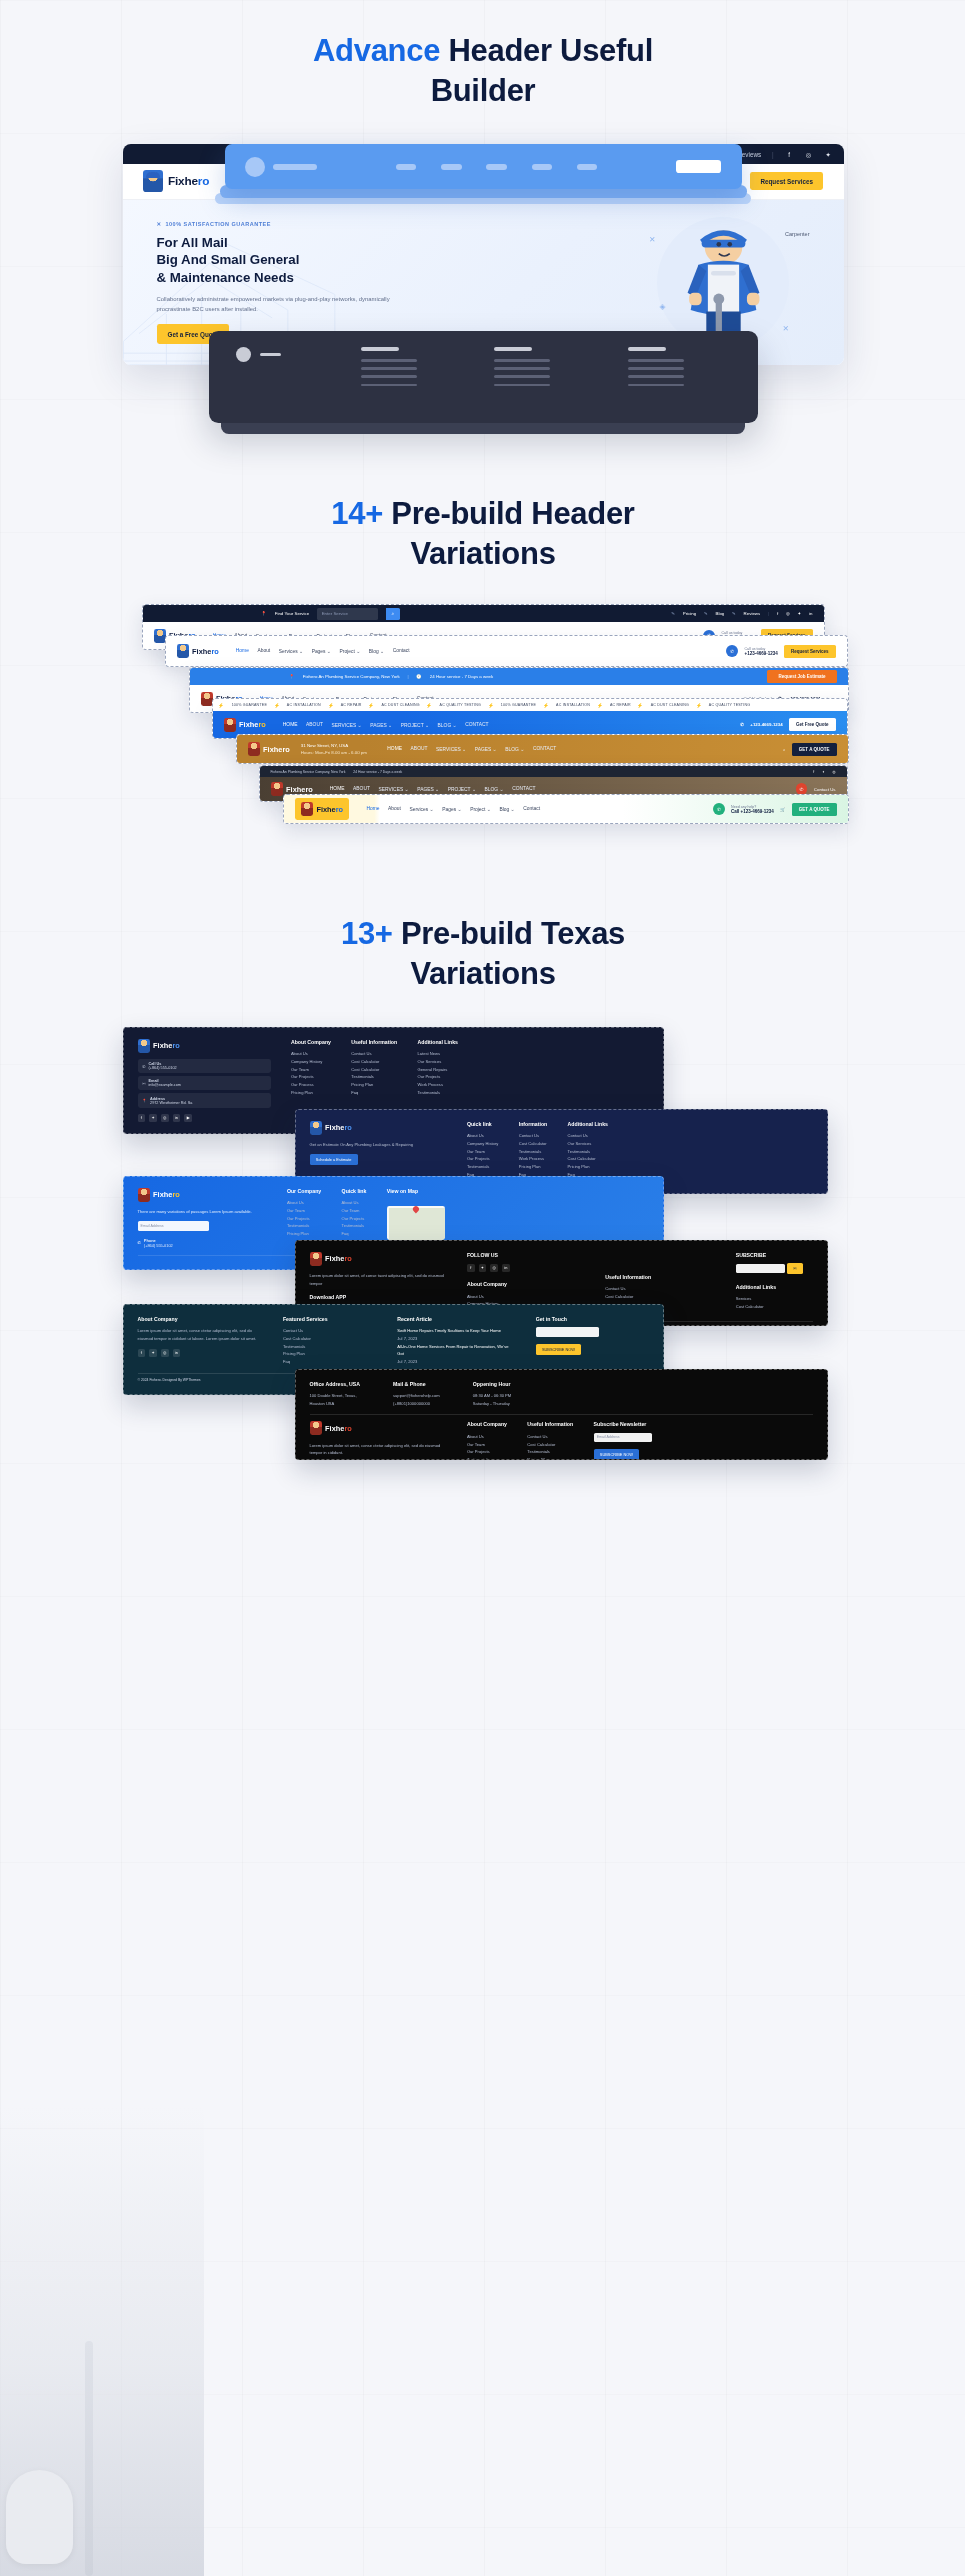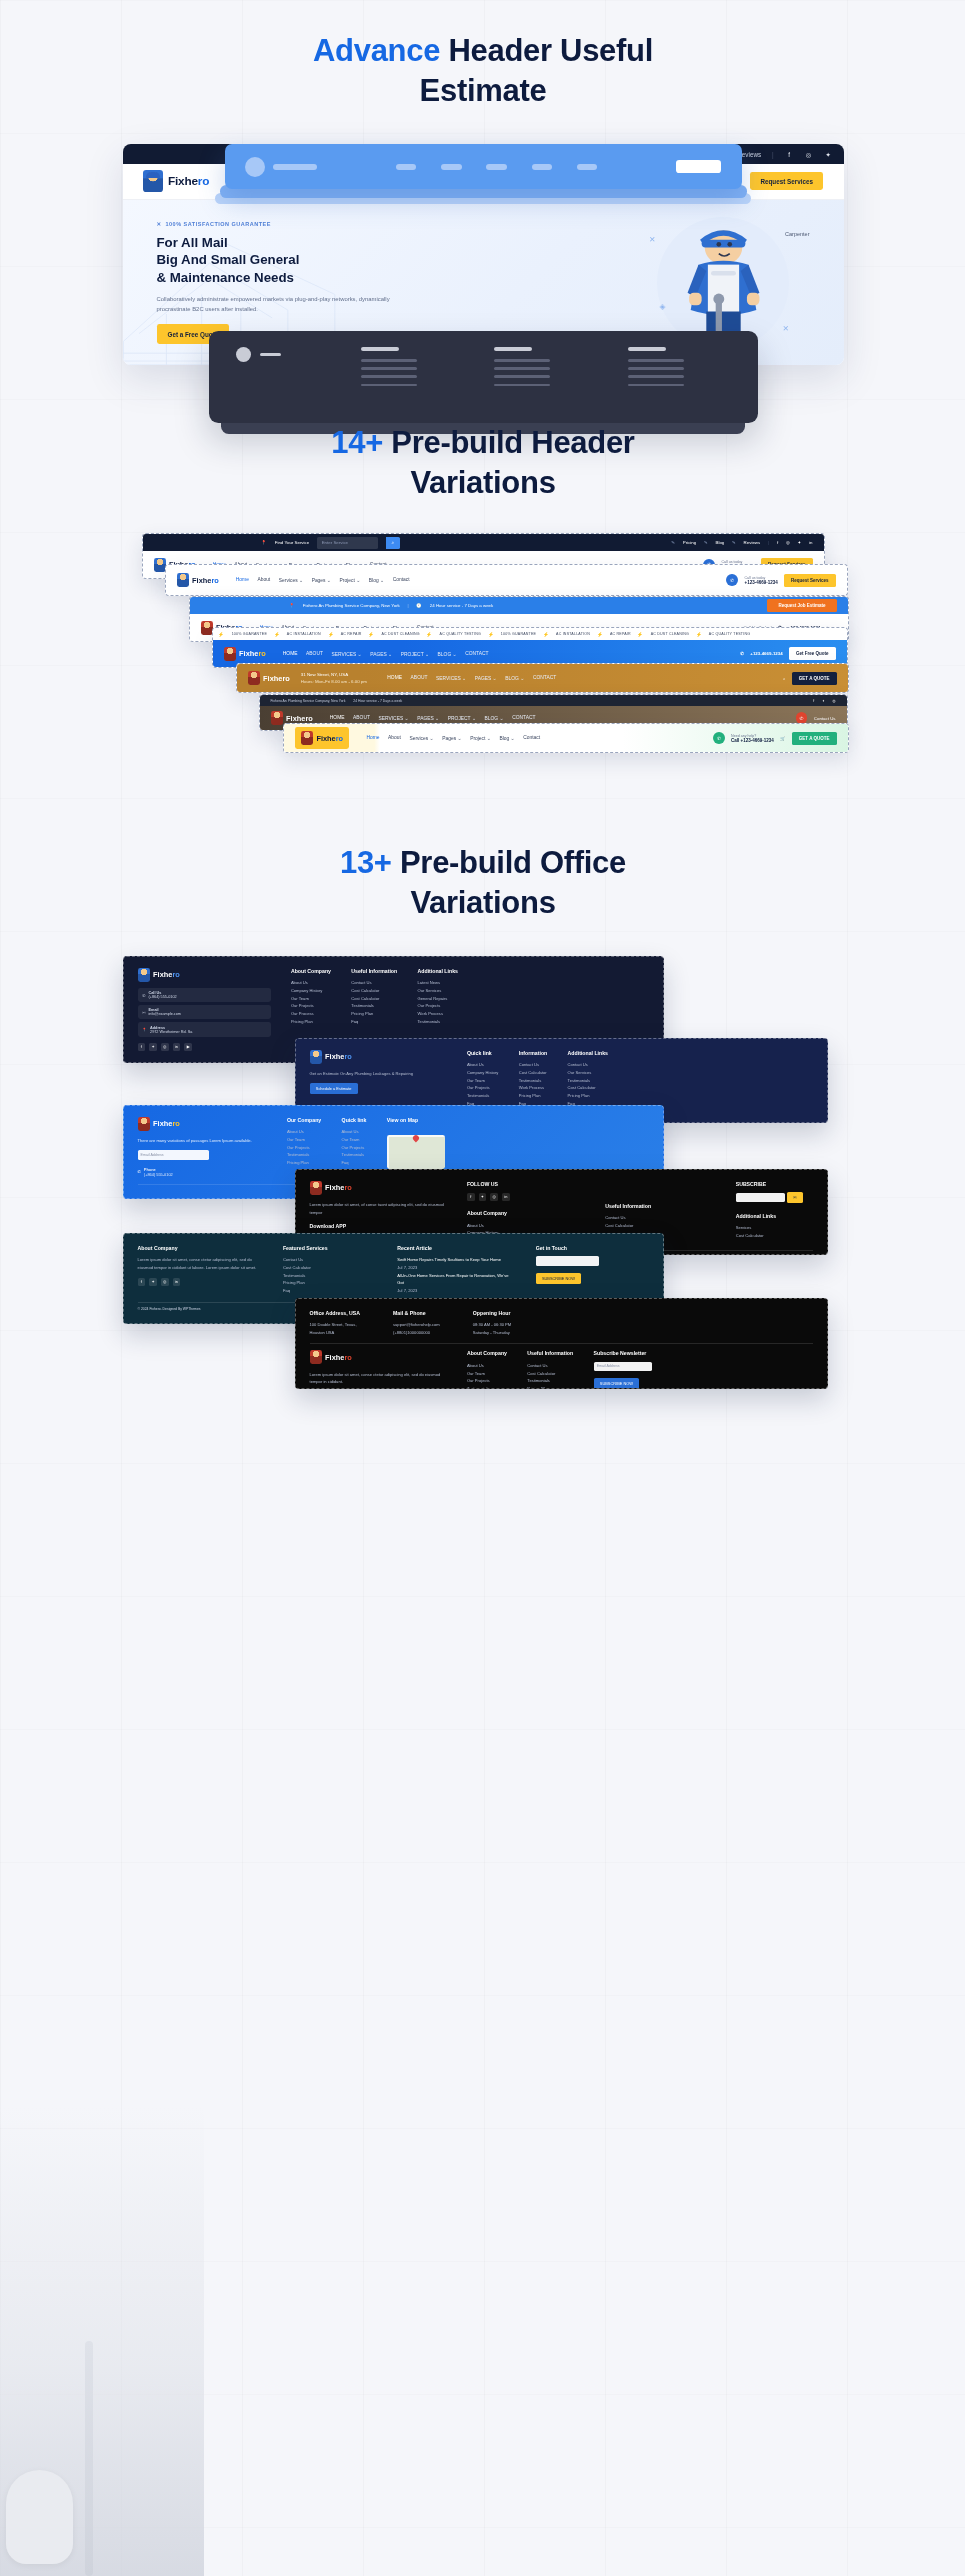--- a/index.html
+++ b/index.html
@@ -169,21 +169,21 @@
   .dc-line { display:inline-block; vertical-align:middle; margin-left:5.5px; width: 20.4px; height:3.9px; border-radius:2.4px; background:#c9ccd6;}
   .dc-col { flex: 1; }
   .dc-col .h { width: 38px; height: 3.9px; border-radius: 2.4px; background: #c9ccd6; margin-bottom: 8.6px; }
   .dc-col .r { width: 56px; height: 2.7px; border-radius: 1.6px; background: #5c6176; margin-bottom: 5.5px; }
   .dark-card-foot {
     position:absolute; left: 0; right:0; bottom: -11px; height: 11px; margin: 0 12.5px;
     background: #3a3f52; border-radius: 0 0 7.8px 7.8px;
   }
 
   
-  #sec-headers { }
+  #sec-headers { margin-top: 71px; }
   .stack {
     position: relative; width: 721px; margin: 31px auto 0; height: 235px; z-index: 4;
   }
   .hv {
     position: absolute;
     border: 1.2px dashed #9aa5bd;
     border-radius: 3.9px;
     background: #fff;
     overflow: hidden;
     box-shadow: 0 7.8px 20.4px rgba(25,40,80,0.12);
@@ -255,21 +255,21 @@
 </style>
 </head>
 <body>
 
 <div class="bg-grid"></div>
 <div class="bg-photo"></div>
 
 <div id="sec-hero-title">
   <div class="section-title">
     <span class="accent">Advance</span><span> Header Useful</span><br>
-    <span>Estimate</span>
+    <span>Builder</span>
   </div>
 
   <div class="mock-wrap">
 
     <div class="float-header-ghost2"></div>
     <div class="float-header-ghost1"></div>
     <div class="float-header">
       <div class="fh-logo"></div>
       <div class="fh-bar" style="width:44px"></div>
       <div class="fh-spacer"></div>
@@ -636,21 +636,21 @@
           <button class="mini-btn" style="background:#22b07d;color:#fff">GET A QUOTE</button>
         </div>
       </div>
     </div>
 
   </div>
 </div>
 
 <div id="sec-footers">
   <div class="section-title">
-    <span class="accent">13+</span><span> Pre-build Office</span><br>
+    <span class="accent">13+</span><span> Pre-build Texas</span><br>
     <span>Variations</span>
   </div>
 
   <div class="fstack">
 
     <div class="fv" style="left:0px; top:0px; width:541px; height:107px; background:#131a33;">
       <div class="cols">
         <div class="col" style="width:133px">
           <div class="logo-row">
             <div class="mini-mark"></div>

